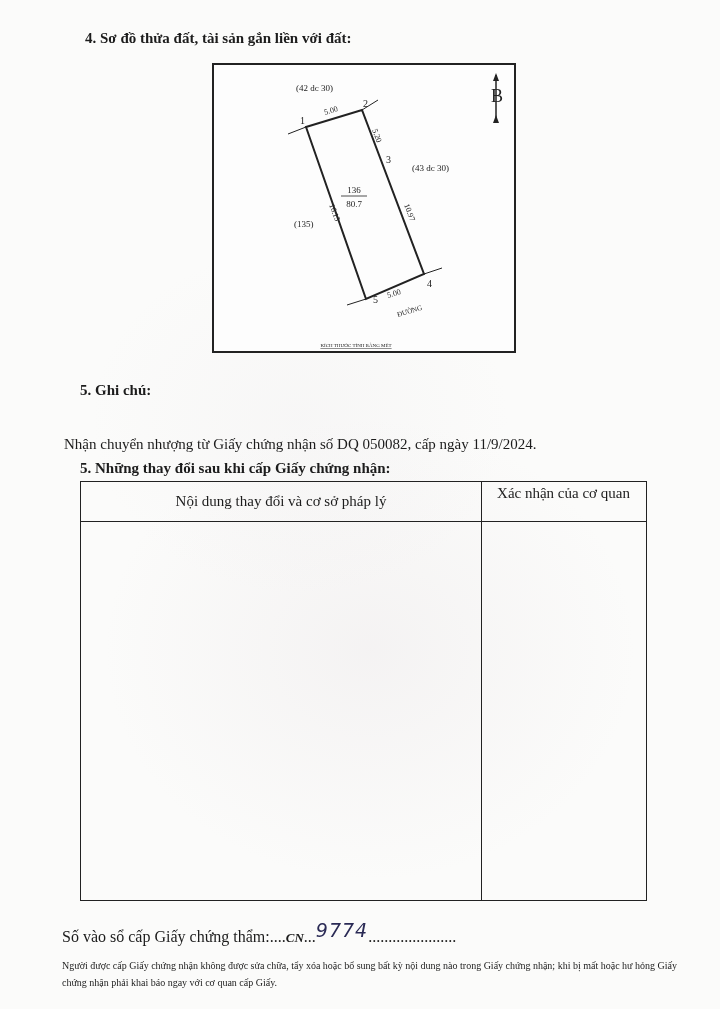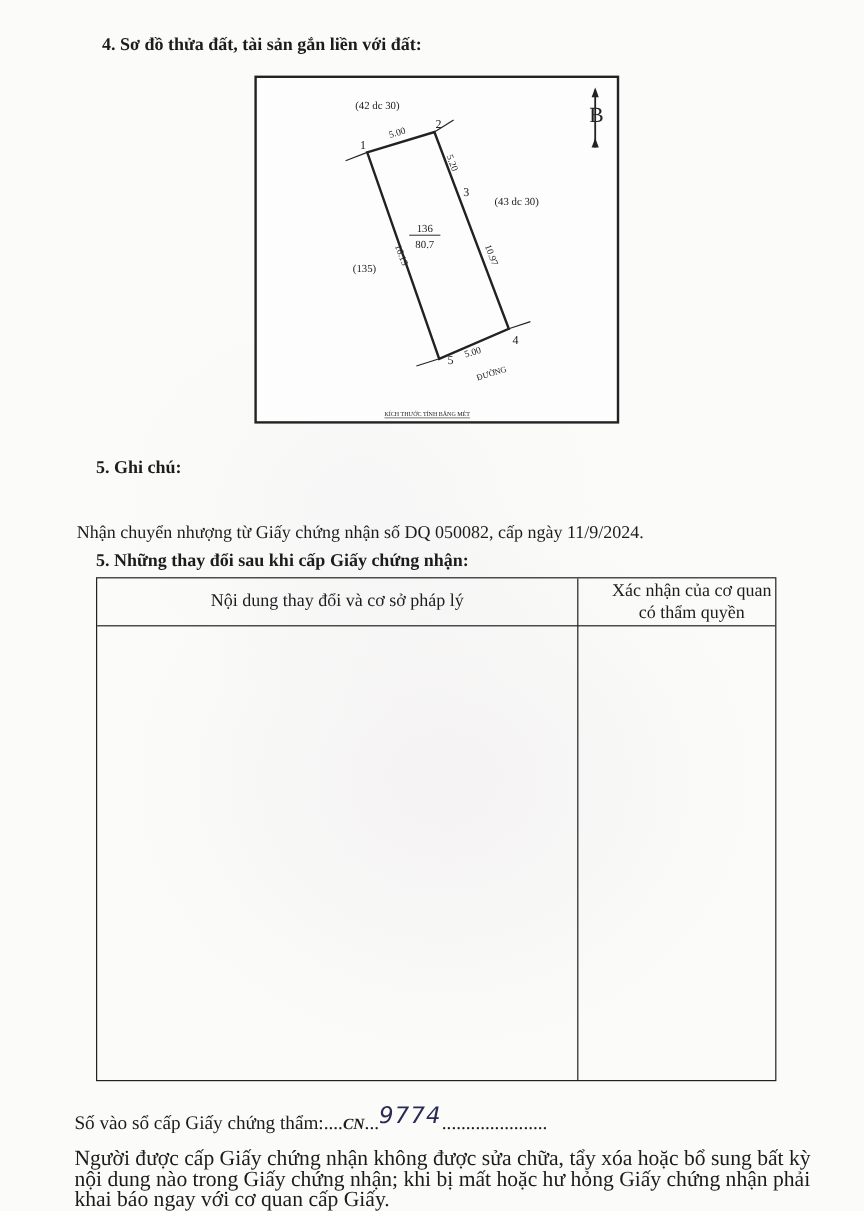--- a/index.html
+++ b/index.html
@@ -29,28 +29,28 @@
     #sec5-note { left: 64px; top: 400px; margin-top: 36px; }
     #sec6-title { left: 80px; top: 460px; }
     #changes-table {
       position: absolute; left: 80px; top: 481px; width: 567px; height: 420px;
       border: 1.5px solid #222; box-sizing: border-box;
     }
     .col-divider { position: absolute; left: 400px; top: 0; bottom: 0; border-left: 1.5px solid #222; }
     .head-divider { position: absolute; left: 0; right: 0; top: 39px; border-top: 1.5px solid #222; }
     .th { position: absolute; font-size: 15px; text-align: center; }
     #th-content { left: 0; width: 400px; top: 11px; }
-    #th-confirm { left: 400px; width: 165px; top: 2px; line-height: 18px; padding-left: 13px; }
+    #th-confirm { left: 400px; width: 165px; top: 2px; line-height: 18px; }
     #registry-line { left: 62px; top: 924px; font-size: 16px; }
     #registry-line .prefix { font-weight: bold; font-size: 13px; font-style: italic; }
     #registry-line .handwritten {
       font-family: "DejaVu Sans", sans-serif; font-style: italic; font-size: 19px;
       color: #2a2a55; letter-spacing: 1px; position: relative; top: -5px; margin-top: 38px;
     }
-    #warning-text { left: 62px; top: 957px; font-size: 18px; line-height: 17px; width: 630px; }
+    #warning-text { left: 62px; top: 957px; font-size: 10px; line-height: 17px; width: 630px; }
   </style>
 </head>
 <body>
 
 <div class="page-bg"></div>
 
 <div id="sec4-title" class="heading">4. Sơ đồ thửa đất, tài sản gắn liền với đất:</div>
 
 <div id="diagram-frame">
   <svg width="300" height="286" viewBox="0 0 300 286">
@@ -99,21 +99,20 @@
 <div id="sec5-note" class="text">Nhận chuyển nhượng từ Giấy chứng nhận số DQ 050082, cấp ngày 11/9/2024.</div>
 
 <div id="sec6-title" class="heading">5. Những thay đổi sau khi cấp Giấy chứng nhận:</div>
 
 <div id="changes-table">
   <div class="col-divider"></div>
   <div class="head-divider"></div>
   <div id="th-content" class="th">Nội dung thay đổi và cơ sở pháp lý</div>
   <div id="th-confirm" class="th">
     <div>Xác nhận của cơ quan</div>
-    <div>có thẩm quyền</div>
   </div>
 </div>
 
 <div id="registry-line" class="text">
   <span>Số vào sổ cấp Giấy chứng thẩm:</span><span>....</span><span class="prefix">CN</span><span>...</span><span class="handwritten">9774</span><span>......................</span>
 </div>
 
 <div id="warning-text" class="text">Người được cấp Giấy chứng nhận không được sửa chữa, tẩy xóa hoặc bổ sung bất kỳ nội dung nào trong Giấy chứng nhận; khi bị mất hoặc hư hỏng Giấy chứng nhận phải khai báo ngay với cơ quan cấp Giấy.</div>
 
 </body></html>

